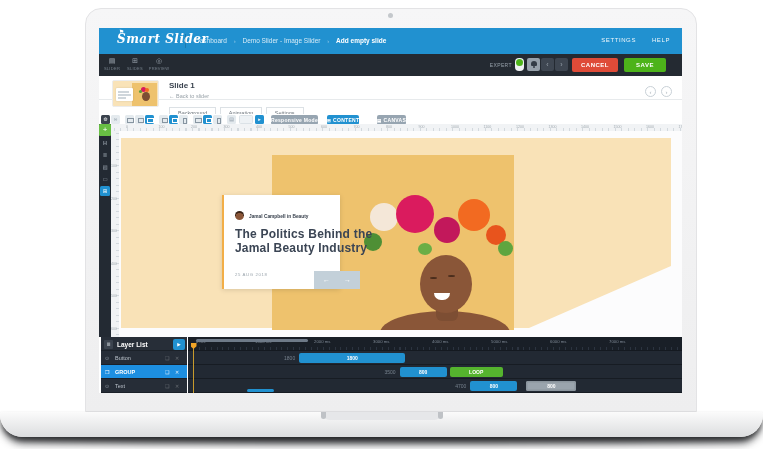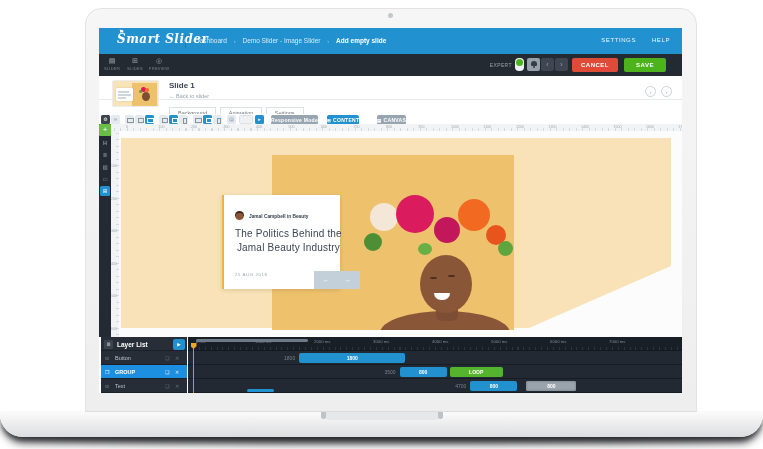--- a/index.html
+++ b/index.html
@@ -112,21 +112,21 @@
   .shoulders{left:108px;top:156px;width:130px;height:44px;background:#8a5638;}
   .smile{left:162px;top:138px;width:16px;height:7px;background:#fff;border-radius:0 0 8px 8px;}
   .eyeL{left:158px;top:122px;width:7px;height:2px;background:#4a2d1c;border-radius:50%;}
   .eyeR{left:176px;top:120px;width:7px;height:2px;background:#4a2d1c;border-radius:50%;}
 
   
   .card{left:103px;top:64px;width:118px;height:94px;background:#fff;border-left:2px solid #f2ae47;
         box-shadow:0 1px 5px rgba(0,0,0,.13);}
   .avatar{left:11px;top:16px;width:9px;height:9px;border-radius:50%;background:radial-gradient(circle at 50% 70%,#8a5638 55%,#3a2417 56%);}
   .byline{left:25px;top:19px;font-size:4.8px;font-weight:bold;color:#39424e;}
-  .card-title{left:11px;top:32px;font-size:10px;font-weight:normal;color:#3b4554;line-height:14px;letter-spacing:.2px;text-align:center;}
+  .card-title{left:11px;top:32px;font-size:12px;font-weight:bold;color:#3b4554;line-height:14px;letter-spacing:.2px;}
   .card-date{left:11px;top:77px;font-size:4.3px;letter-spacing:.6px;color:#9aa4ac;}
   .arrowbox{left:90px;top:76px;width:46px;height:18px;background:#c3d0d9;}
   .arrowbox span{position:absolute;top:5px;font-size:7px;color:#fff;line-height:8px;}
 
   
   .lp-left{left:2px;top:309px;width:86px;height:56px;background:#272e38;}
   .lp-head{left:0;top:0;width:86px;height:14px;background:#272e38;border-bottom:1px solid #1b2128;}
   .lp-head-ic{left:3px;top:2.5px;width:9px;height:9px;background:#3b434e;border-radius:1px;
               color:#cfd6dc;font-size:5px;line-height:9px;text-align:center;}
   .lp-title{left:16px;top:3.5px;font-size:6.5px;font-weight:bold;color:#fff;}

